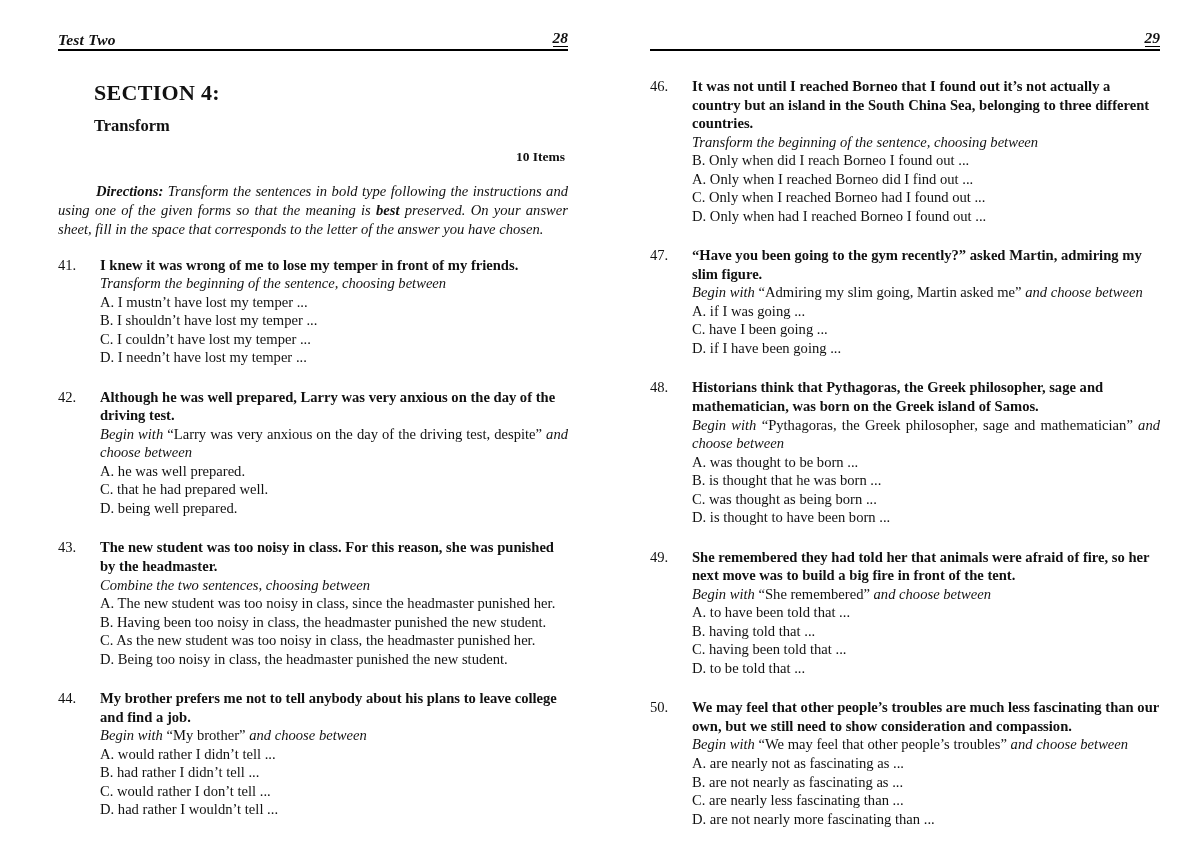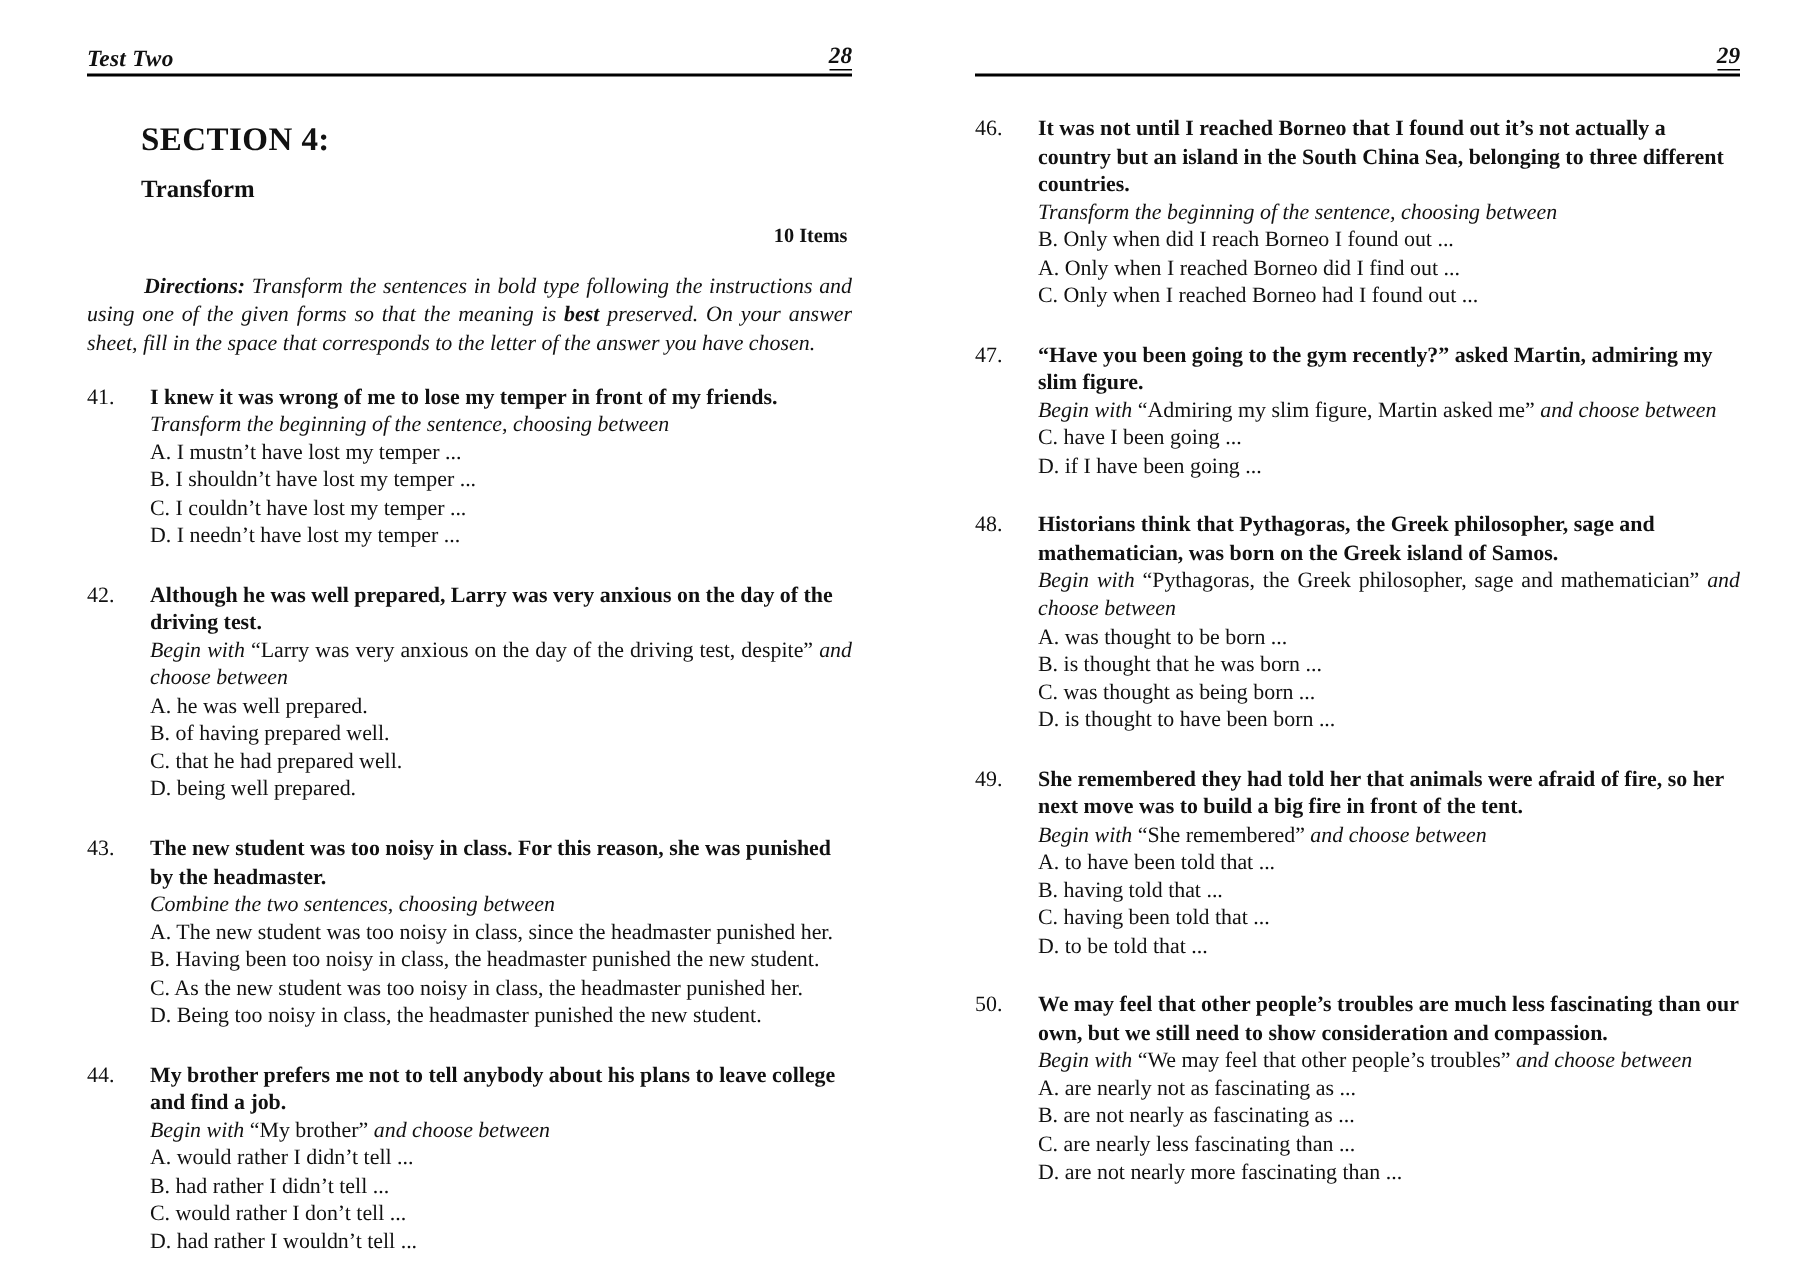--- a/index.html
+++ b/index.html
@@ -175,21 +175,20 @@
           <div class="opt">D. I needn’t have lost my temper ...</div>
         </div>
       </div>
 
       <div class="q">
         <div class="q-num">42.</div>
         <div class="q-stem">Although he was well prepared, Larry was very anxious on the day of the driving test.</div>
         <div class="q-instr justified"><span>Begin with </span><span class="rom">“Larry was very anxious on the day of the driving test, despite”</span><span> and choose between</span></div>
         <div class="options">
           <div class="opt">A. he was well prepared.</div>
-          <div class="opt">B. of having prepared well.</div>
           <div class="opt">C. that he had prepared well.</div>
           <div class="opt">D. being well prepared.</div>
         </div>
       </div>
 
       <div class="q">
         <div class="q-num">43.</div>
         <div class="q-stem">The new student was too noisy in class. For this reason, she was punished by the headmaster.</div>
         <div class="q-instr">Combine the two sentences, choosing between</div>
         <div class="options">
@@ -228,28 +227,30 @@
     <div class="qlist right-col">
 
       <div class="q">
         <div class="q-num">46.</div>
         <div class="q-stem">It was not until I reached Borneo that I found out it’s not actually a country but an island in the South China Sea, belonging to three different countries.</div>
         <div class="q-instr">Transform the beginning of the sentence, choosing between</div>
         <div class="options">
           <div class="opt">B. Only when did I reach Borneo I found out ...</div>
           <div class="opt">A. Only when I reached Borneo did I find out ...</div>
           <div class="opt">C. Only when I reached Borneo had I found out ...</div>
+          <div class="opt">D. Only when had I reached Borneo I found out ...</div>
         </div>
       </div>
 
       <div class="q">
         <div class="q-num">47.</div>
         <div class="q-stem">“Have you been going to the gym recently?” asked Martin, admiring my slim figure.</div>
-        <div class="q-instr"><span>Begin with </span><span class="rom">“Admiring my slim figure, Martin asked me”</span><span> and choose between</span></div>
-        <div class="options">
+        <div class="q-instr"><span>Begin with </span><span class="rom">“Admiring my slim going, Martin asked me”</span><span> and choose between</span></div>
+        <div class="options">
+          <div class="opt">A. if I was going ...</div>
           <div class="opt">C. have I been going ...</div>
           <div class="opt">D. if I have been going ...</div>
         </div>
       </div>
 
       <div class="q">
         <div class="q-num">48.</div>
         <div class="q-stem">Historians think that Pythagoras, the Greek philosopher, sage and mathematician, was born on the Greek island of Samos.</div>
         <div class="q-instr justified"><span>Begin with </span><span class="rom">“Pythagoras, the Greek philosopher, sage and mathematician”</span><span> and choose between</span></div>
         <div class="options">

